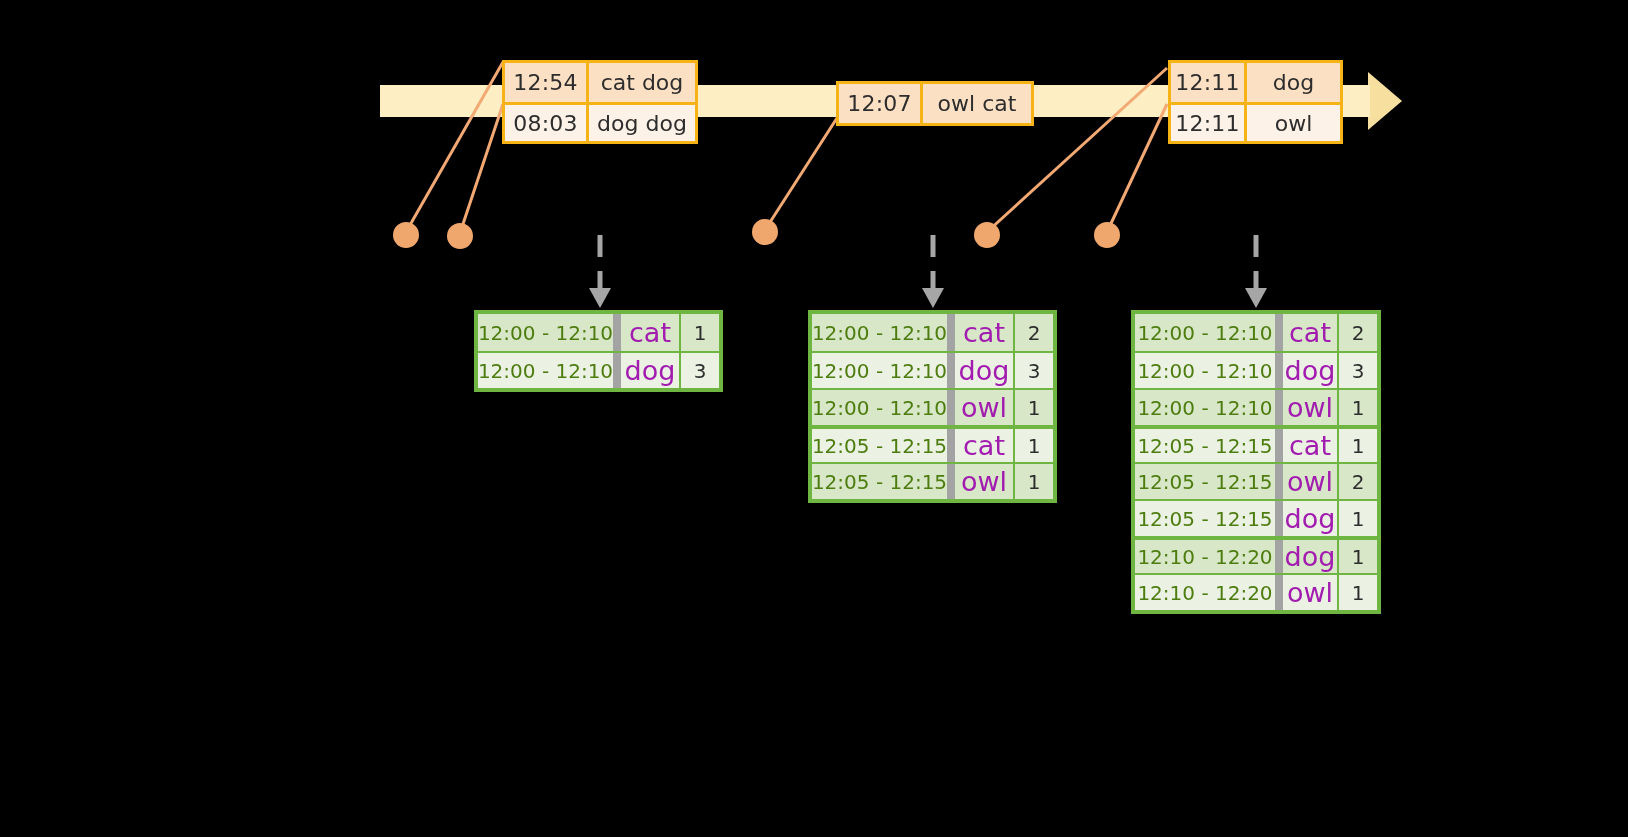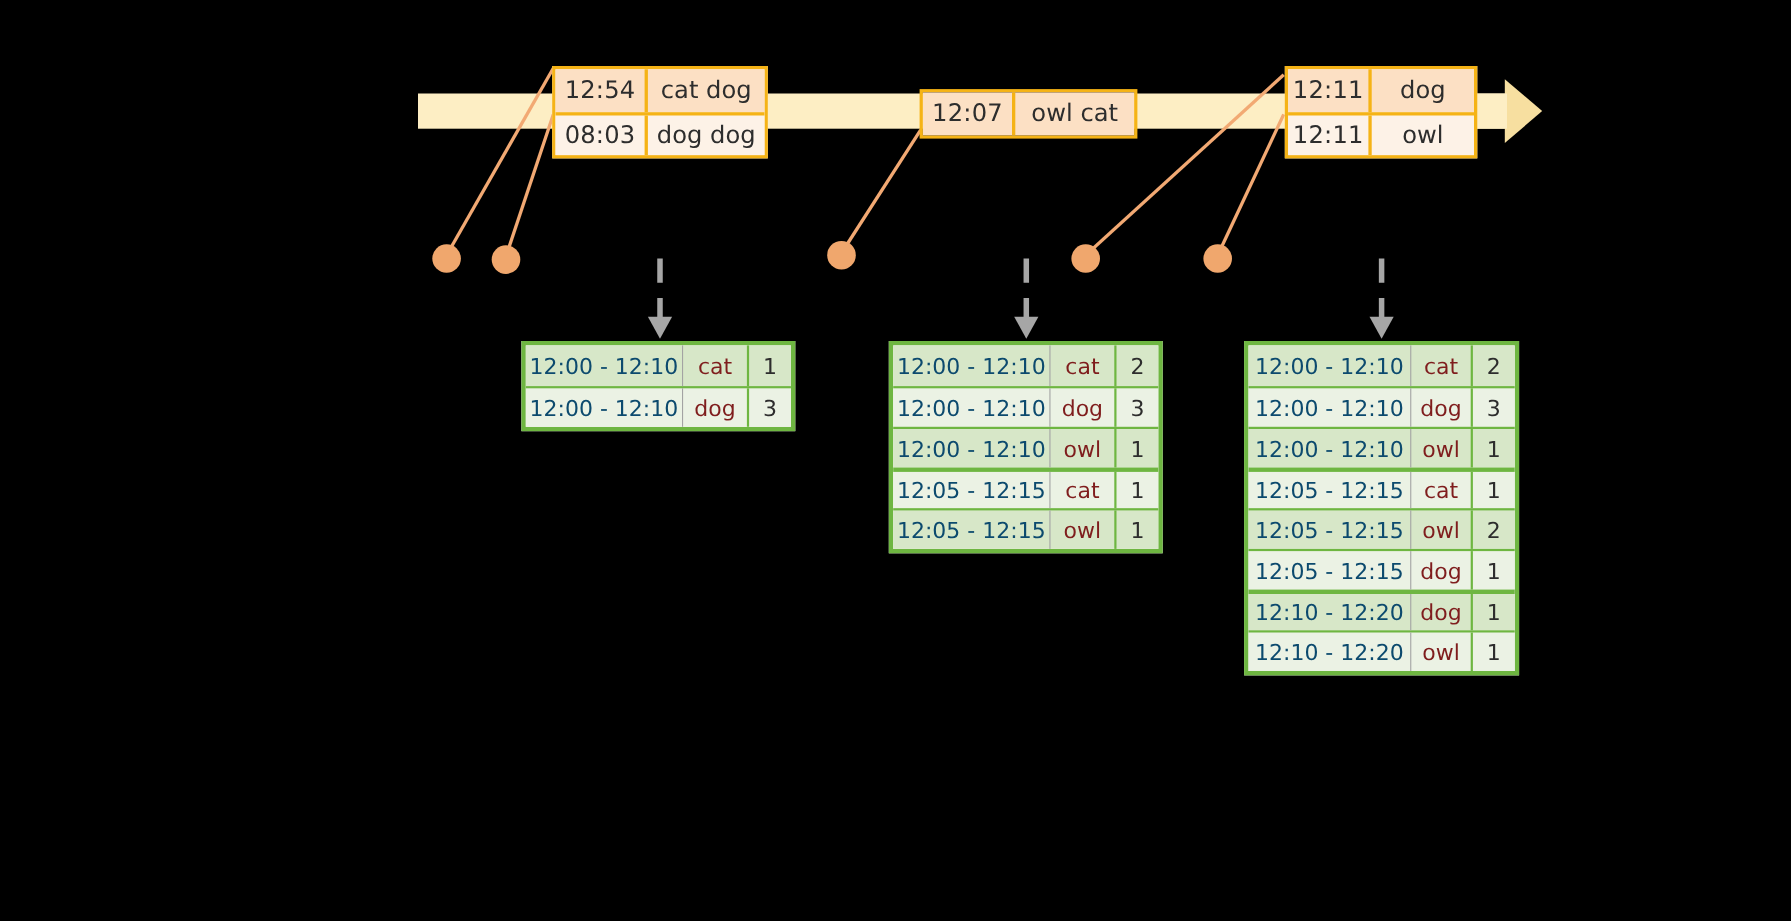--- a/index.html
+++ b/index.html
@@ -86,31 +86,31 @@
   }
   .res-row.group-end + .res-row {
     border-top: 4px solid #6eb641;
   }
   .res-win {
     box-sizing: border-box;
     display: flex;
     align-items: center;
     justify-content: center;
     font-size: 20px;
-    color: #0c4a6e;
-    border-right: 1px solid #a3a3a3;
+    color: #4d7c0f;
+    border-right: 8px solid #a3a3a3;
     white-space: nowrap;
   }
   .res-key {
     box-sizing: border-box;
     display: flex;
     align-items: center;
     justify-content: center;
-    font-size: 20px;
-    color: #7f1d1d;
+    font-size: 27px;
+    color: #a21caf;
     border-right: 2px solid #6eb641;
   }
   .res-cnt {
     box-sizing: border-box;
     display: flex;
     align-items: center;
     justify-content: center;
     font-size: 20px;
     color: #2d2d2d;
     flex: 1 1 auto;

